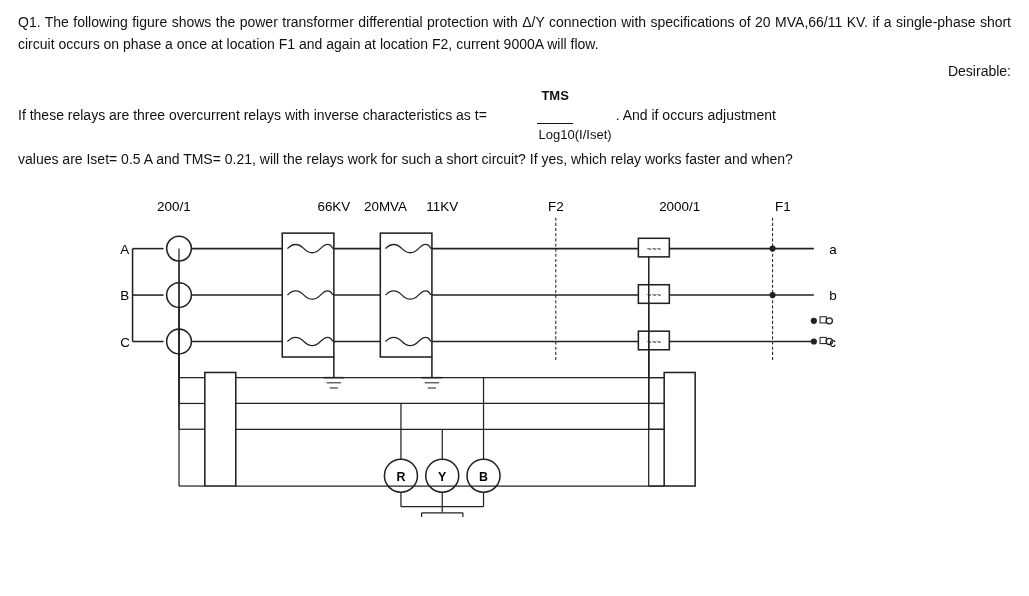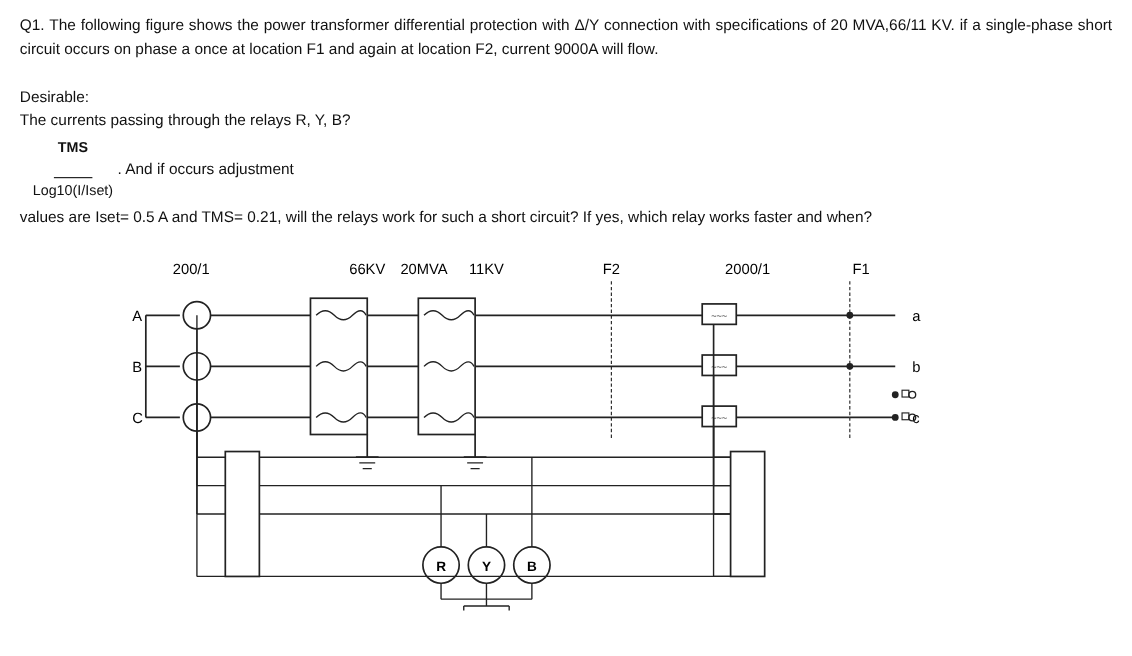--- a/index.html
+++ b/index.html
@@ -11,26 +11,27 @@
       font-size: 14px;
       color: #111;
       overflow: hidden;
       position: relative;
     }
     .page {
       padding: 12px 18px 8px 18px;
     }
     .question-text {
       line-height: 1.55;
-      margin-bottom: 23px;
+      margin-bottom: 6px;
       text-align: justify;
     }
     .desirable {
       margin-bottom: 4px;
       line-height: 1.5;
+      text-align: right;
     }
     .formula-line {
       display: flex;
       align-items: center;
       margin-bottom: 4px;
       line-height: 1.55;
       flex-wrap: wrap;
     }
     .fraction {
       display: inline-flex;
@@ -40,20 +41,21 @@
     }
     .fraction .numerator {
       border-bottom: 1.5px solid #111;
       padding: 0 4px 16px 4px;
       font-size: 13px;
       font-weight: bold;
     }
     .fraction .denominator {
       padding: 1px 4px 0 4px;
       font-size: 13px;
+      margin-left: 40px;
     }
     .last-line {
       line-height: 1.55;
       margin-bottom: 27px;
       text-align: justify;
     }
 
     
     .diagram-area {
       position: relative;
@@ -73,24 +75,24 @@
 
 <div class="page">
 
   <div class="question-text">
     <span>Q1.</span>
     <span> The following figure shows the power transformer differential protection with Δ/Y connection with specifications of 20 MVA,66/11 KV. if a single-phase short circuit occurs on phase a once at location F1 and again at location F2, current 9000A will flow.</span>
   </div>
 
   <div class="desirable">
     <div>Desirable:</div>
-    <div>The currents passing through the relays R, Y, B?</div>
   </div>
 
   <div class="formula-line">
+    <span>If these relays are three overcurrent relays with inverse characteristics as t=</span>
     &nbsp;
     <span>&nbsp;</span>
     <span class="fraction">
       <span class="numerator">TMS</span>
       <span class="denominator">
         <span>Log10</span>(<span>I</span>/<span>Iset</span>)
       </span>
     </span>
     <span>. And if occurs adjustment</span>
   </div>

